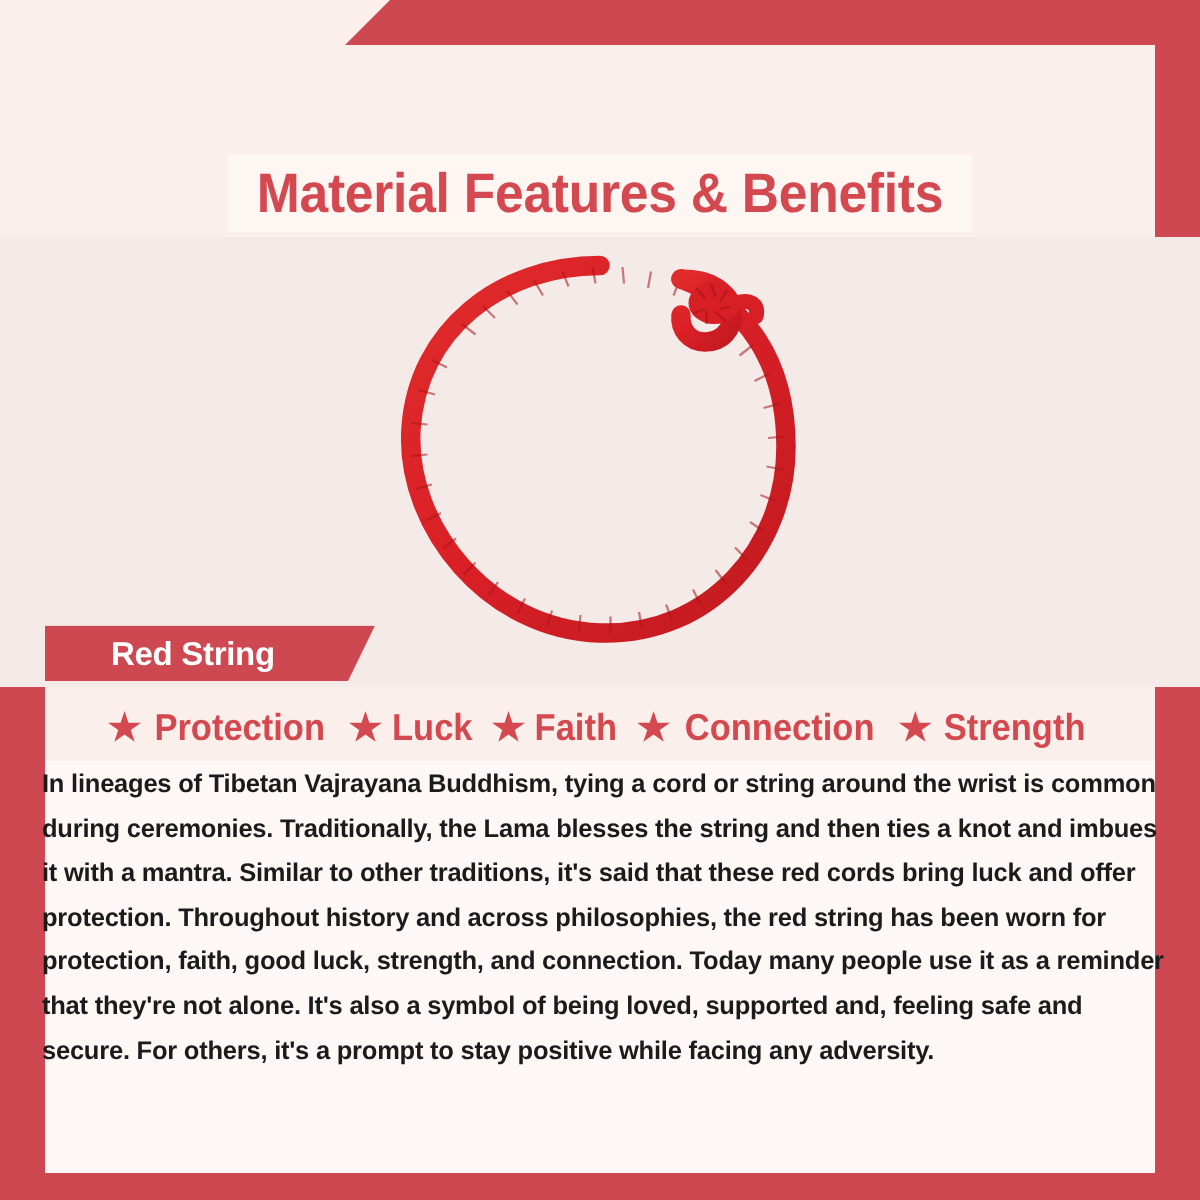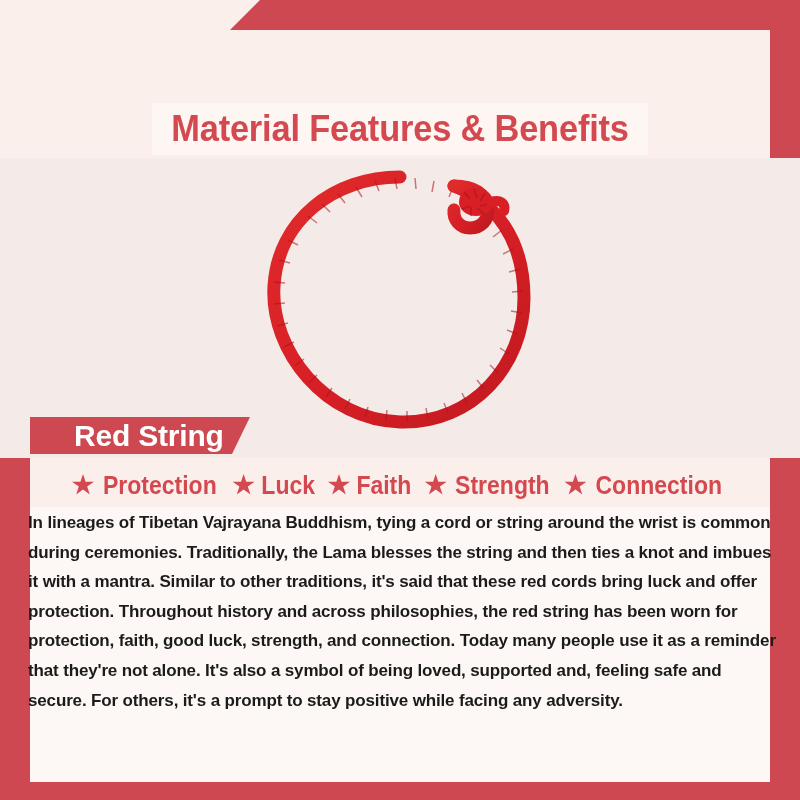--- a/index.html
+++ b/index.html
@@ -132,21 +132,21 @@
     background: #cd4850;
     clip-path: polygon(0 0, 100% 0, calc(100% - 18px) 100%, 0 100%);
     z-index: 5;
   }
   .label-banner-text {
     position: absolute;
     left: 74px;
     top: 417px;
     height: 37px;
     line-height: 37px;
-    font-size: 30px;
+    font-size: 22px;
     font-weight: bold;
     color: #ffffff;
     letter-spacing: -0.2px;
     z-index: 6;
   }
 
   
   .benefits-row {
     position: absolute;
     top: 463px;
@@ -270,24 +270,24 @@
     <div class="benefit">
       <span class="star"></span>
       <span class="benefit-label">Luck</span>
     </div>
     <div class="benefit">
       <span class="star"></span>
       <span class="benefit-label">Faith</span>
     </div>
     <div class="benefit">
       <span class="star"></span>
+      <span class="benefit-label">Connection</span>
+    </div>
+    <div class="benefit">
+      <span class="star"></span>
       <span class="benefit-label">Strength</span>
-    </div>
-    <div class="benefit">
-      <span class="star"></span>
-      <span class="benefit-label">Connection</span>
     </div>
   </div>
 
   <div class="body-panel"></div>
   <div class="body-text">In lineages of Tibetan Vajrayana Buddhism, tying a cord or string around the wrist is common during ceremonies. Traditionally, the Lama blesses the string and then ties a knot and imbues it with a mantra. Similar to other traditions, it's said that these red cords bring luck and offer protection. Throughout history and across philosophies, the red string has been worn for protection, faith, good luck, strength, and connection. Today many people use it as a reminder that they're not alone. It's also a symbol of being loved, supported and, feeling safe and secure. For others, it's a prompt to stay positive while facing any adversity.</div>
 
 </div>
 
 </body></html>

